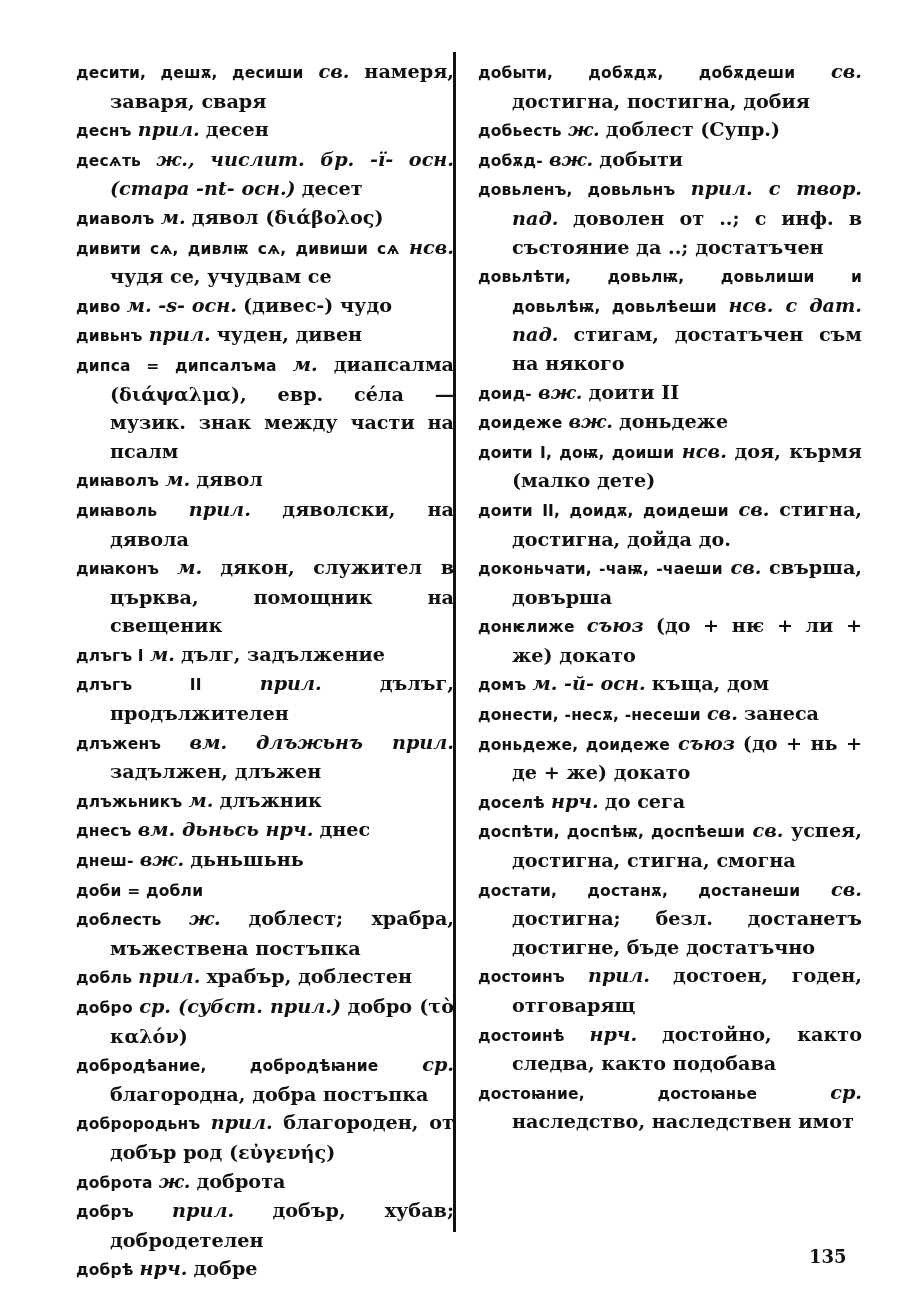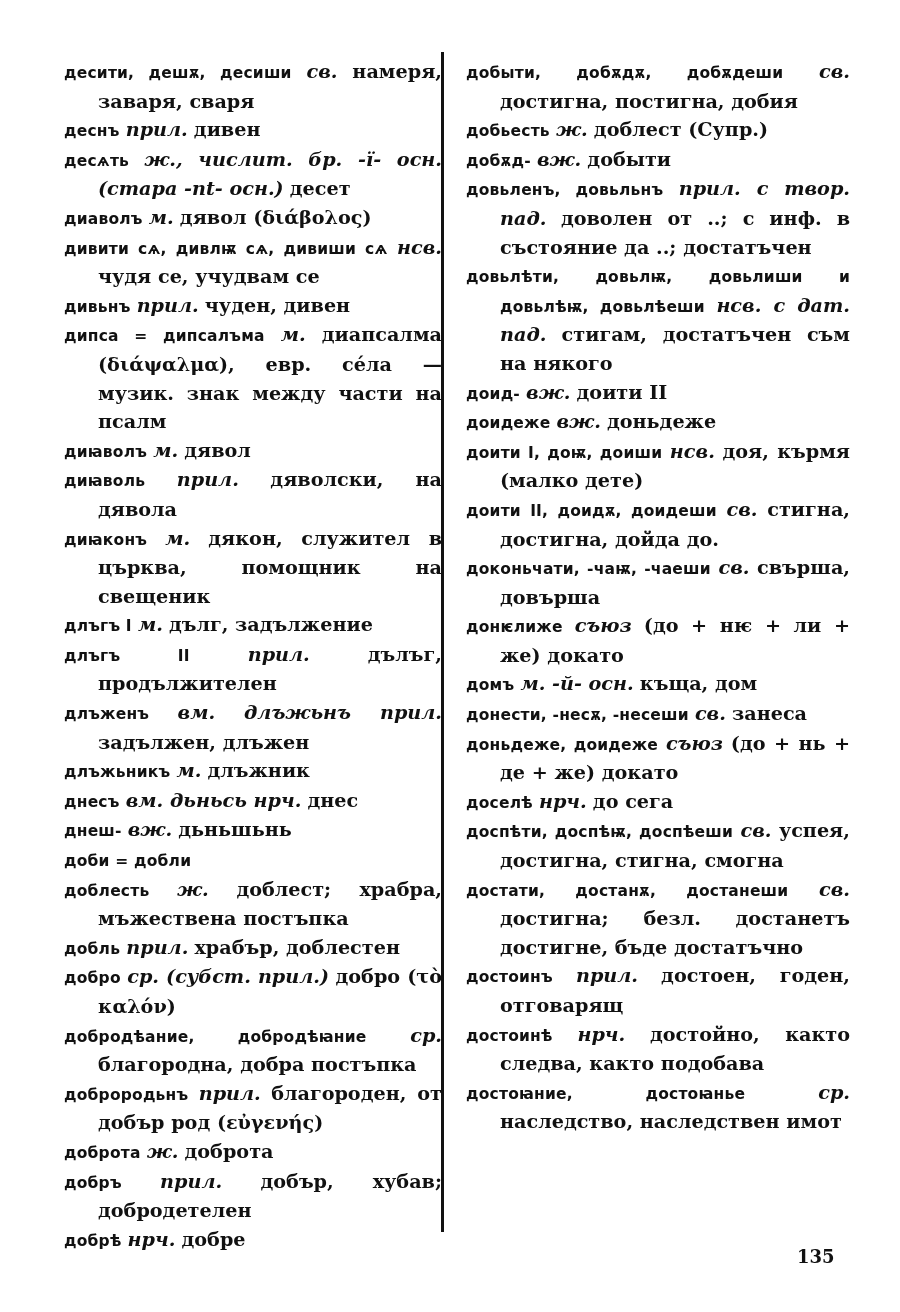--- a/index.html
+++ b/index.html
@@ -1,38 +1,39 @@
 <!DOCTYPE html>
 <html><head>
 <meta charset="utf-8">
 <style>
   html, body { margin: 0; padding: 0; background: #ffffff; }
   body { width: 900px; height: 1312px; position: relative; overflow: hidden;
          font-family: "DejaVu Serif", "Liberation Serif", serif; color: #111; }
-  .page { position: absolute; left: 4px; top: 0; width: 768px; height: 1312px; }
+  .page { position: absolute; left: 16px; top: 0; width: 768px; height: 1312px; }
   .column { position: absolute; top: 58px; font-size: 19.2px; line-height: 28.6px; }
   .col-left { left: 60px; width: 378px; }
   .col-right { left: 462px; width: 384px; }
   .divider { position: absolute; left: 437px; top: 52px; width: 3px; height: 1180px; background: #111; }
   .entry { padding-left: 34px; text-indent: -34px; margin: 0; text-align: justify; }
   .hw { font-family: "DejaVu Sans", "Liberation Sans", sans-serif; font-weight: bold; font-size: 15.5px; letter-spacing: 0.2px; }
   .gram { font-style: italic; font-weight: bold; }
   .def { font-weight: bold; font-family: "DejaVu Serif", serif; }
   .page-number { position: absolute; left: 793px; top: 1246px; font-weight: bold; font-size: 18px; font-family: "DejaVu Serif", serif; }
 </style>
 </head>
 <body>
 
 <div class="page">
   <div class="column col-left" id="left-col">
       <p class="entry"><span class="hw">десити, дешѫ, десиши</span> <span class="gram">св.</span> <span class="def">намеря, заваря, сваря</span></p>
-      <p class="entry"><span class="hw">деснъ</span> <span class="gram">прил.</span> <span class="def">дивен</span></p>
+      <p class="entry"><span class="hw">деснъ</span> <span class="gram">прил.</span> <span class="def">десен</span></p>
       <p class="entry"><span class="hw">десѧть</span> <span class="gram">ж., числит. бр. -ї- осн. (стара -nt- осн.)</span> <span class="def">десет</span></p>
       <p class="entry"><span class="hw">диаволъ</span> <span class="gram">м.</span> <span class="def">дявол (διάβολος)</span></p>
       <p class="entry"><span class="hw">дивити сѧ, дивлѭ сѧ, дивиши сѧ</span> <span class="gram">нсв.</span> <span class="def">чудя се, учудвам се</span></p>
+      <p class="entry"><span class="hw">диво</span> <span class="gram">м. -s- осн.</span> <span class="def">(дивес-) чудо</span></p>
       <p class="entry"><span class="hw">дивьнъ</span> <span class="gram">прил.</span> <span class="def">чуден, дивен</span></p>
       <p class="entry"><span class="hw">дипса = дипсалъма</span> <span class="gram">м.</span> <span class="def">диапсалма (διάψαλμα), евр. сéла — музик. знак между части на псалм</span></p>
       <p class="entry"><span class="hw">диꙗволъ</span> <span class="gram">м.</span> <span class="def">дявол</span></p>
       <p class="entry"><span class="hw">диꙗволь</span> <span class="gram">прил.</span> <span class="def">дяволски, на дявола</span></p>
       <p class="entry"><span class="hw">диꙗконъ</span> <span class="gram">м.</span> <span class="def">дякон, служител в църква, помощник на свещеник</span></p>
       <p class="entry"><span class="hw">длъгъ I</span> <span class="gram">м.</span> <span class="def">дълг, задължение</span></p>
       <p class="entry"><span class="hw">длъгъ II</span> <span class="gram">прил.</span> <span class="def">дълъг, продължителен</span></p>
       <p class="entry"><span class="hw">длъженъ</span> <span class="gram">вм. длъжьнъ прил.</span> <span class="def">задължен, длъжен</span></p>
       <p class="entry"><span class="hw">длъжьникъ</span> <span class="gram">м.</span> <span class="def">длъжник</span></p>
       <p class="entry"><span class="hw">днесъ</span> <span class="gram">вм. дьньсь нрч.</span> <span class="def">днес</span></p>

